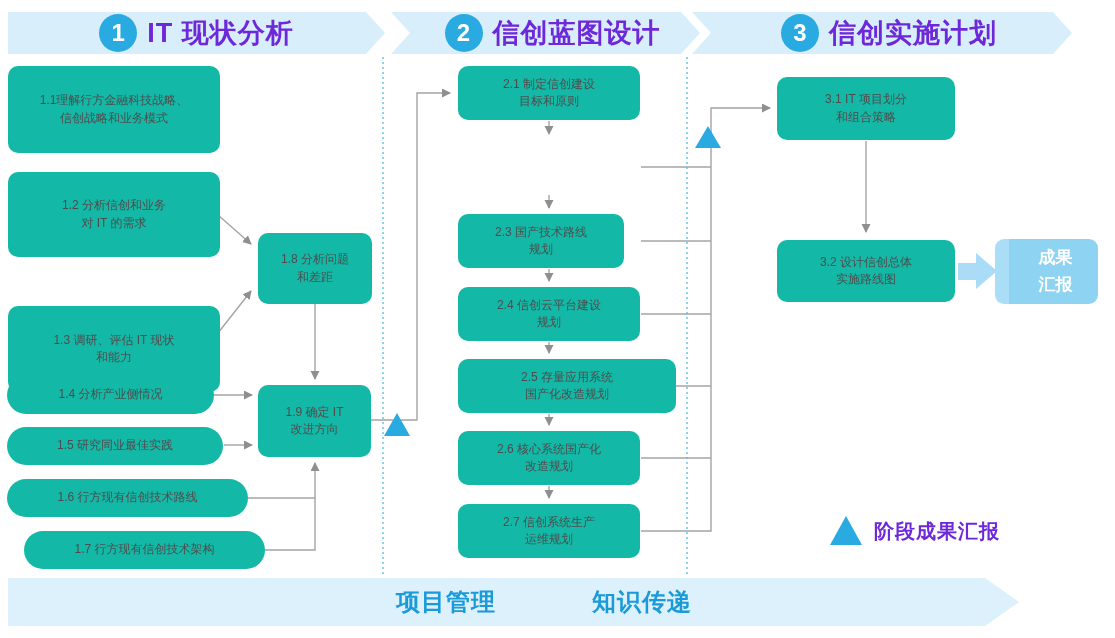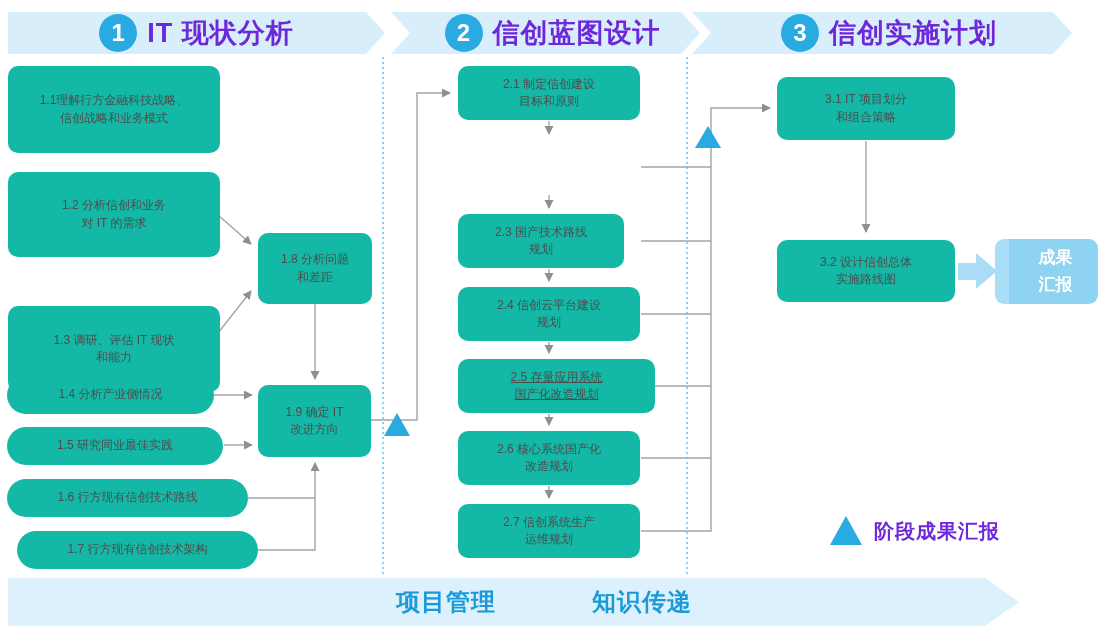--- a/index.html
+++ b/index.html
@@ -122,33 +122,33 @@
 
   <div class="node" style="left:8px;top:66px;width:212px;height:87px;">1.1理解行方金融科技战略、
 信创战略和业务模式</div>
   <div class="node" style="left:8px;top:172px;width:212px;height:85px;">1.2 分析信创和业务
 对 IT 的需求</div>
   <div class="node" style="left:8px;top:274px;width:212px;height:86px;margin-top:32px;">1.3 调研、评估 IT 现状
 和能力</div>
   <div class="node pill" style="left:7px;top:376px;width:207px;height:38px;">1.4 分析产业侧情况</div>
   <div class="node pill" style="left:7px;top:427px;width:216px;height:38px;">1.5 研究同业最佳实践</div>
   <div class="node pill" style="left:7px;top:479px;width:241px;height:38px;">1.6 行方现有信创技术路线</div>
-  <div class="node pill" style="left:17px;top:531px;width:241px;height:38px;">1.7 行方现有信创技术架构</div>
+  <div class="node pill" style="left:24px;top:531px;width:241px;height:38px;">1.7 行方现有信创技术架构</div>
   <div class="node" style="left:258px;top:233px;width:114px;height:71px;">1.8 分析问题
 和差距</div>
   <div class="node" style="left:258px;top:385px;width:113px;height:72px;">1.9 确定 IT
 改进方向</div>
 
   <div class="node" style="left:458px;top:66px;width:182px;height:54px;">2.1 制定信创建设
 目标和原则</div>
   <div class="node" style="left:458px;top:214px;width:166px;height:54px;">2.3 国产技术路线
 规划</div>
   <div class="node" style="left:458px;top:287px;width:182px;height:54px;">2.4 信创云平台建设
 规划</div>
-  <div class="node" style="left:458px;top:359px;width:197px;height:54px;text-decoration:underline;">2.5 存量应用系统
+  <div class="node" style="left:458px;top:359px;width:218px;height:54px;">2.5 存量应用系统
 国产化改造规划</div>
   <div class="node" style="left:458px;top:431px;width:182px;height:54px;">2.6 核心系统国产化
 改造规划</div>
   <div class="node" style="left:458px;top:504px;width:182px;height:54px;">2.7 信创系统生产
 运维规划</div>
 
   <div class="node" style="left:777px;top:77px;width:178px;height:63px;">3.1 IT 项目划分
 和组合策略</div>
   <div class="node" style="left:777px;top:240px;width:178px;height:62px;">3.2 设计信创总体
 实施路线图</div>

